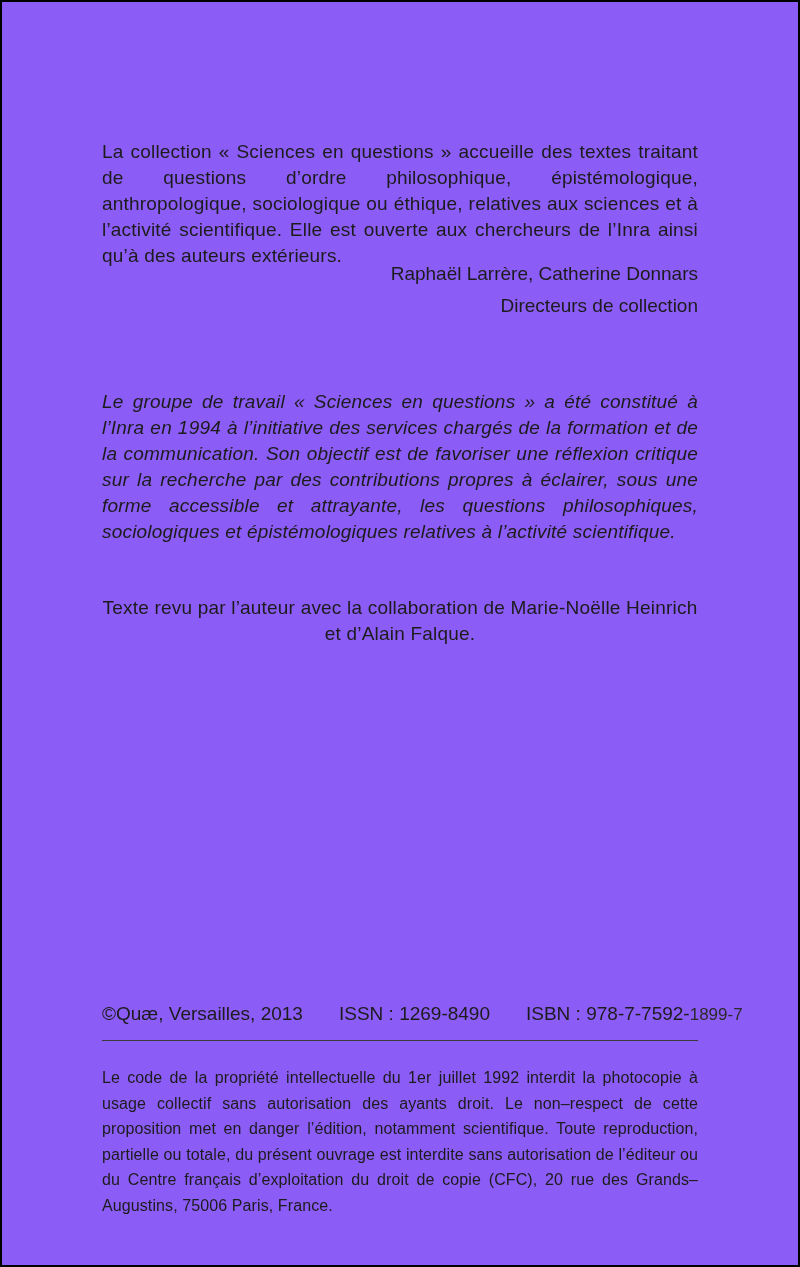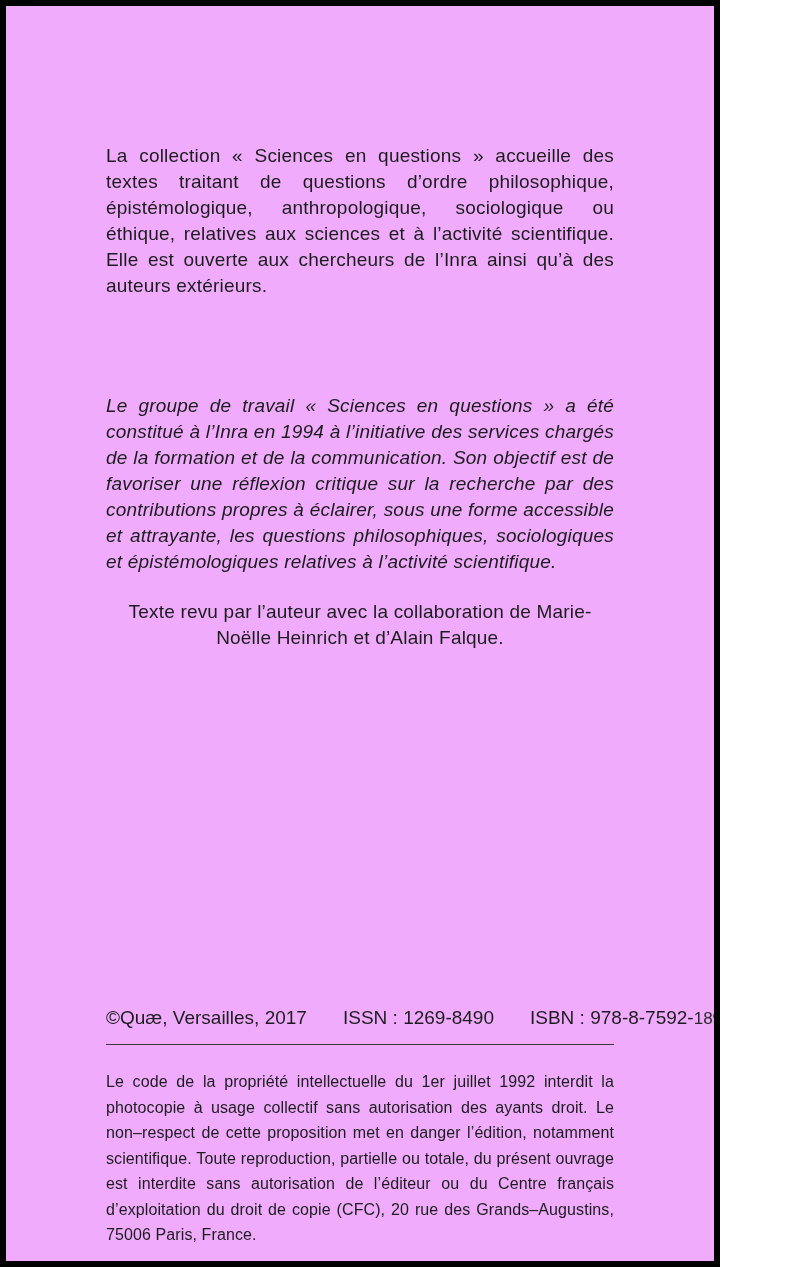--- a/index.html
+++ b/index.html
@@ -2,28 +2,28 @@
 <html><head>
 <meta charset="utf-8">
 <style>
   html, body {
     margin: 0;
     padding: 0;
     background: #ffffff;
   }
   .page {
     position: relative;
-    width: 720px;
+    width: 800px;
     height: 1267px;
-    background: #f0abfc;
+    background: #8b5cf6;
     font-family: "Liberation Sans", sans-serif;
     color: #1c1c1c;
     overflow: hidden;
     box-sizing: border-box;
-    border: 6px solid #000000;
+    border: 2px solid #000000;
   }
   .block {
     position: absolute;
     left: 100px;
     right: 100px;
   }
   .para {
     font-size: 19px;
     line-height: 26px;
     text-align: justify;
@@ -68,28 +68,32 @@
     letter-spacing: 0.1px;
   }
 </style>
 </head>
 <body>
 
 <div class="page">
 
   <p class="block para intro">La collection « Sciences en questions » accueille des textes traitant de questions d’ordre philosophique, épistémologique, anthropologique, sociologique ou éthique, relatives aux sciences et à l’activité scientifique. Elle est ouverte aux chercheurs de l’Inra ainsi qu’à des auteurs extérieurs.</p>
 
+  <div class="block byline-wrap">
+    <div>Raphaël Larrère, Catherine Donnars</div>
+    <div>Directeurs de collection</div>
+  </div>
 
   <p class="block para group">Le groupe de travail « Sciences en questions » a été constitué à l’Inra en 1994 à l’initiative des services chargés de la formation et de la communication. Son objectif est de favoriser une réflexion critique sur la recherche par des contributions propres à éclairer, sous une forme accessible et attrayante, les questions philosophiques, sociologiques et épistémologiques relatives à l’activité scientifique.</p>
 
   <p class="block para credits">Texte revu par l’auteur avec la collaboration de Marie-Noëlle Heinrich et d’Alain Falque.</p>
 
   <div class="block imprint">
-    <span class="seg-copyright">©Quæ, Versailles, 2017</span>
+    <span class="seg-copyright">©Quæ, Versailles, 2013</span>
     <span class="seg-issn">ISSN : 1269-8490</span>
-    <span class="seg-isbn"><span>ISBN : 978-8-7592-</span><span class="isbn-suffix">1899-7</span></span>
+    <span class="seg-isbn"><span>ISBN : 978-7-7592-</span><span class="isbn-suffix">1899-7</span></span>
   </div>
 
   <div class="block rule"></div>
 
   <p class="block legal">Le code de la propriété intellectuelle du 1er juillet 1992 interdit la photocopie à usage collectif sans autorisation des ayants droit. Le non–respect de cette proposition met en danger l’édition, notamment scientifique. Toute reproduction, partielle ou totale, du présent ouvrage est interdite sans autorisation de l’éditeur ou du Centre français d’exploitation du droit de copie (CFC), 20 rue des Grands–Augustins, 75006 Paris, France.</p>
 
 </div>
 
 </body></html>

